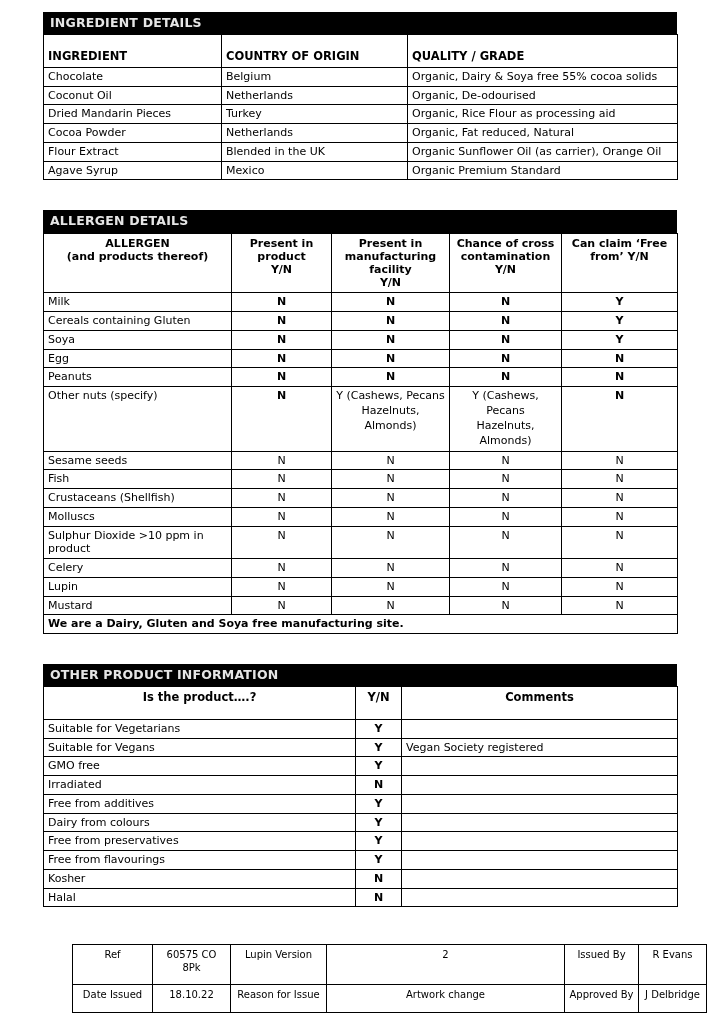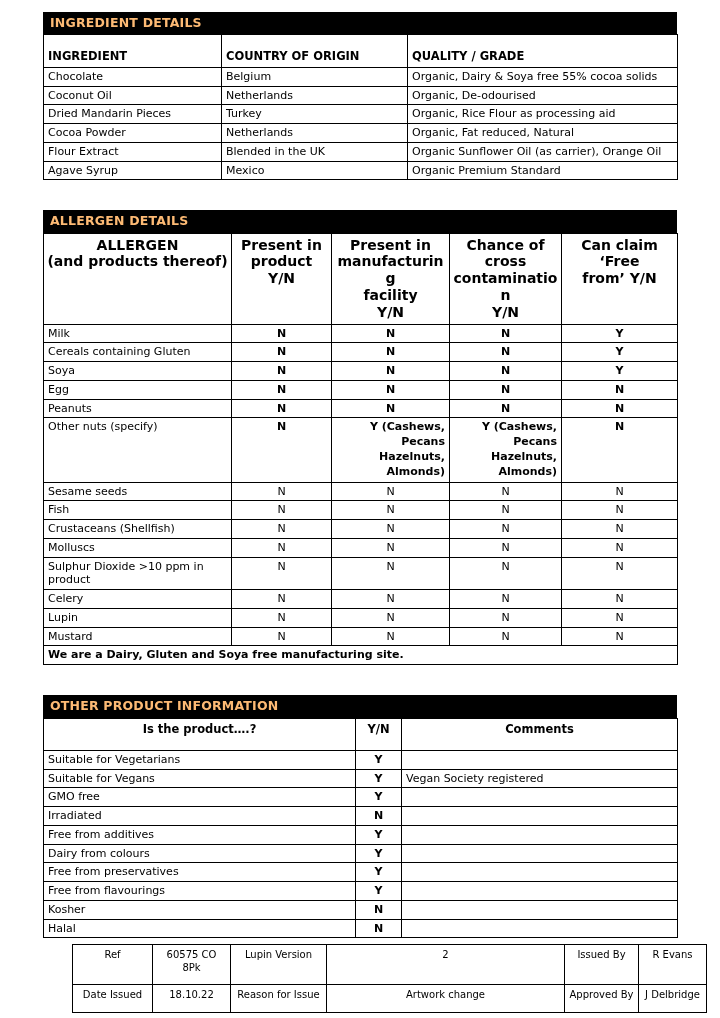--- a/index.html
+++ b/index.html
@@ -18,21 +18,21 @@
   .page {
     position: absolute;
     left: 43px;
     top: 0;
     width: 634px;
   }
 
   
   .banner {
     background: #000000;
-    color: #fdba74;
+    color: #e5e5e5;
     font-weight: bold;
     font-size: 12.5px;
     letter-spacing: 0.2px;
     padding: 3px 6px 4px 6px;
     line-height: 1.15;
     border: 1px solid #000000;
     border-bottom: none;
     box-sizing: border-box;
   }
 
@@ -63,21 +63,21 @@
     padding: 14px 4px 3px 4px;
   }
   .tbl-ingredients td {
     font-size: 11px;
     padding: 2px 4px;
   }
 
   
   .tbl-allergen th {
     font-weight: bold;
-    font-size: 14px;
+    font-size: 11px;
     text-align: center;
     vertical-align: top;
     padding: 3px 3px 3px 3px;
     line-height: 1.2;
   }
   .tbl-allergen th.hdr-allergen {
     padding-bottom: 16px;
   }
   .tbl-allergen td {
     font-size: 11px;
@@ -86,22 +86,22 @@
   .tbl-allergen td.c {
     text-align: center;
     font-weight: bold;
     padding-left: 2px;
     padding-right: 2px;
   }
   .tbl-allergen td.c.light {
     font-weight: normal;
   }
   .tbl-allergen td.multi {
-    text-align: right;
-    font-weight: bold;
+    text-align: center;
+    font-weight: normal;
     line-height: 1.35;
   }
   .allergen-note {
     font-weight: bold;
     font-size: 11.5px;
     padding: 3px 5px 4px 5px;
     text-align: left;
   }
 
   

